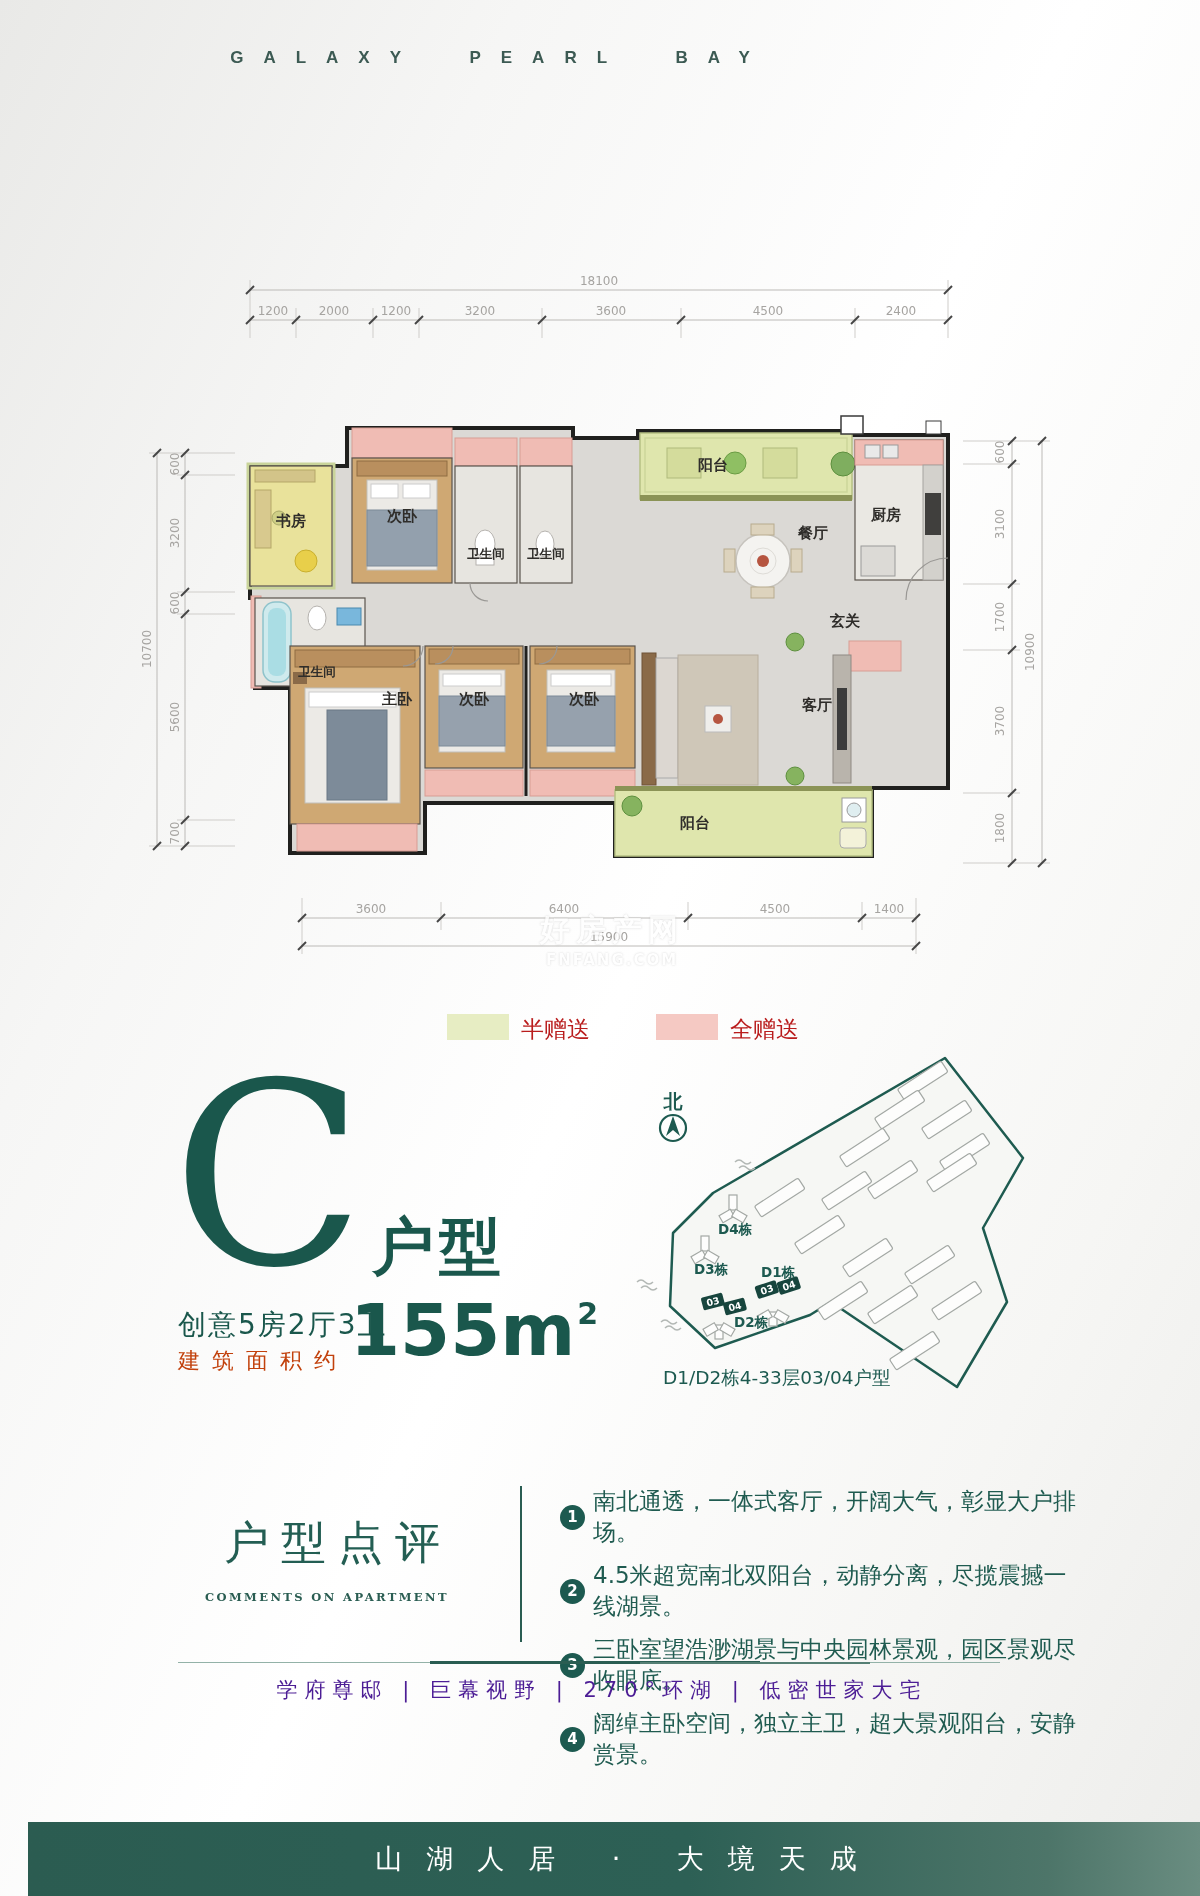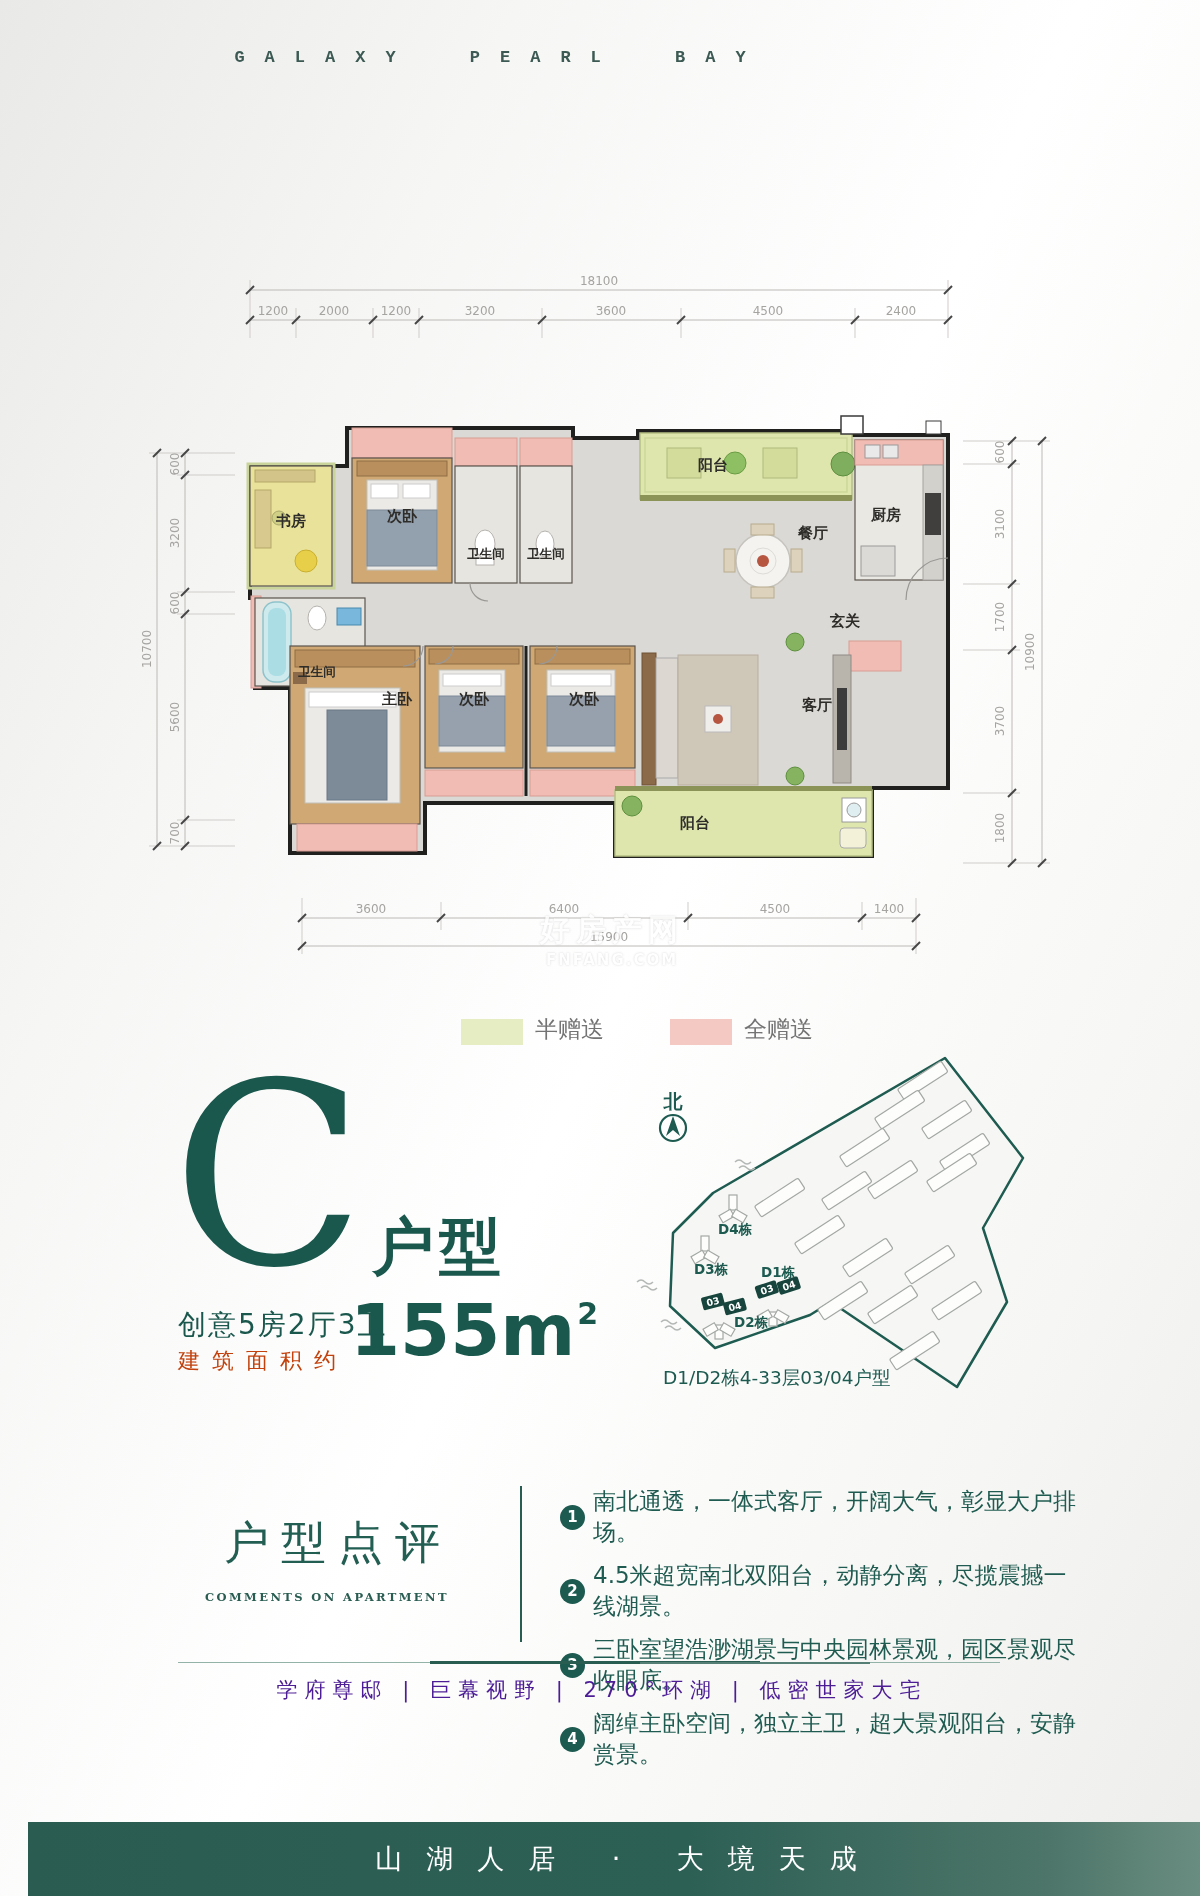--- a/index.html
+++ b/index.html
@@ -3,39 +3,39 @@
 <meta charset="utf-8">
 <style>
   html,body{margin:0;padding:0;}
   body{
     width:1200px;height:1896px;position:relative;overflow:hidden;
     font-family:"DejaVu Sans",sans-serif;
     background:linear-gradient(115deg,#e9e9e7 0%,#f6f6f5 25%,#ffffff 52%,#f6f6f4 80%,#ededeb 100%);
   }
   .abs{position:absolute;}
   
-  .brand{left:0;top:48px;width:1000px;text-align:center;font-family:Liberation Mono, monospace;
+  .brand{left:0;top:48px;width:1000px;text-align:center;font-family:Liberation Sans, sans-serif;
     font-size:17px;font-weight:600;letter-spacing:20px;word-spacing:24px;color:#3c5a53;}
   
   .plan{left:105px;top:258px;width:950px;height:712px;}
   .plan text{font-family:"DejaVu Sans",sans-serif;}
   .dimtxt{font-family:"DejaVu Sans Mono",monospace;font-size:12px;fill:#a6a4a1;}
   .roomlbl{font-size:15px;font-weight:600;fill:#2f2d2a;}
   .roomlbl.sm{font-size:12.5px;}
   .dimline{stroke:#bcbab7;stroke-width:1;}
   .stub{stroke:#cfcdca;stroke-width:1;}
   .tick{stroke:#454545;stroke-width:2;}
   .roomedge{stroke:#5a544d;stroke-width:1.2;}
   
   .watermark{left:502px;top:910px;width:220px;text-align:center;color:#ffffff;opacity:.8;
     text-shadow:0 0 2px rgba(150,150,150,.5);}
   .watermark .w1{font-size:30px;font-weight:bold;letter-spacing:6px;}
   .watermark .w2{font-size:15px;font-weight:bold;letter-spacing:2px;}
   
-  .legend{left:461px;top:1014px;display:flex;align-items:flex-end;font-size:23px;color:#737373;}
+  .legend{left:447px;top:1014px;display:flex;align-items:flex-start;font-size:23px;color:#b91c1c;}
   .legend .sw{width:62px;height:26px;margin-right:12px;}
   .legend .sw.full{margin-left:66px;}
   
   .c-letter{left:172px;top:1050px;font-family:"DejaVu Serif",serif;font-size:252px;line-height:1;color:#1a574c;}
   .c-suffix{left:372px;top:1216px;font-size:62px;font-weight:700;letter-spacing:5px;color:#1a574c;line-height:1;}
   .u-desc{left:178px;top:1306px;font-size:28px;font-weight:500;letter-spacing:2px;color:#1a574c;text-align:center;}
   .u-area-label{left:178px;top:1346px;font-size:22px;font-weight:500;letter-spacing:12px;color:#c2410c;}
   .u-area{left:350px;top:1294px;font-size:72px;font-weight:bold;color:#1a574c;line-height:1;}
   .u-area sup{font-size:30px;position:relative;top:-6px;left:2px;}
   

